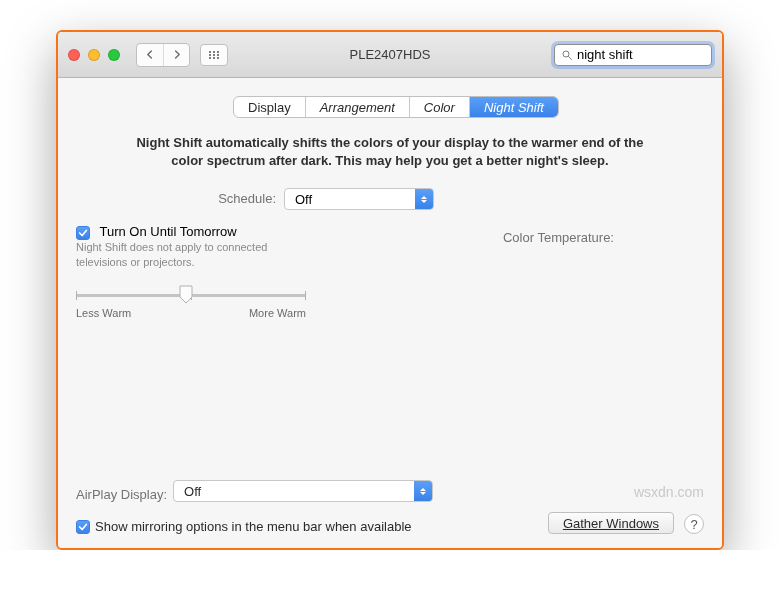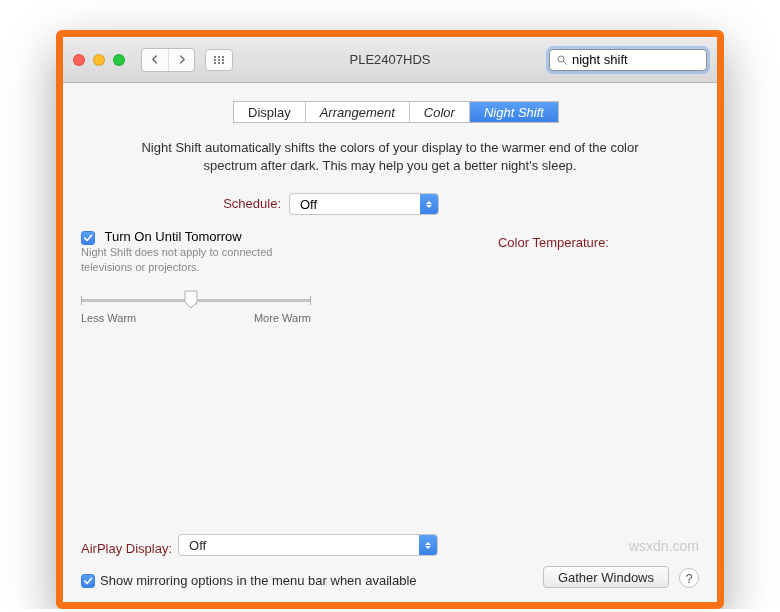--- a/index.html
+++ b/index.html
@@ -6,23 +6,23 @@
     body {
       font-family: -apple-system, BlinkMacSystemFont, "Helvetica Neue", Arial, sans-serif;
       background: #fff;
       display: flex;
       justify-content: center;
       align-items: flex-start;
       padding-top: 30px;
     }
     .window {
       width: 668px;
-      height: 579px;
+      height: 520px;
       background: #f0f0f0;
-      border: 7px solid #f97316;
+      border: 2px solid #f97316;
       border-radius: 6px;
       box-shadow: 0 18px 50px rgba(0,0,0,0.35);
       overflow: hidden;
       display: flex;
       flex-direction: column;
     }
     .titlebar {
       height: 46px;
       background: linear-gradient(#ebebeb, #d8d8d8);
       border-bottom: 1px solid #b5b5b5;
@@ -105,21 +105,21 @@
       flex-direction: column;
     }
     .tabs {
       display: flex;
       justify-content: center;
       margin-bottom: 16px;
     }
     .seg {
       display: flex;
       border: 1px solid #c0c0c0;
-      border-radius: 0;
+      border-radius: 6px;
       overflow: hidden;
       height: 22px;
       background: #fff;
       margin-left: 12px;
     }
     .segitem {
       padding: 2px 14px;
       font-size: 13px;
       color: #2a2a2a;
       display: flex; align-items: center;
@@ -130,32 +130,33 @@
       background: linear-gradient(#5aa0f8, #3a82e8);
       color: #fff;
     }
     .desc {
       text-align: center;
       font-size: 13px;
       color: #303030;
       line-height: 1.4;
       padding: 0 54px;
       margin-bottom: 18px;
+      font-weight: bold;
     }
     .form {
       display: grid;
       grid-template-columns: 200px 1fr;
       column-gap: 8px;
       row-gap: 12px;
       padding-right: 90px;
     }
     .flabel {
       text-align: right;
       font-size: 13px;
-      color: #7f1d1d;
+      color: #737373;
       padding-top: 3px;
     }
     .note {
       font-size: 11px;
       color: #8a8a8a;
       line-height: 1.3;
     }
     .select {
       width: 150px; height: 22px;
       display: flex; align-items: center;
@@ -239,20 +240,21 @@
     .gather {
       margin-left: auto;
       height: 22px;
       padding: 0 14px;
       background: linear-gradient(#fcfcfc, #eaeaea);
       border: 1px solid #c0c0c0;
       border-radius: 4px;
       font-size: 13px;
       display: flex; align-items: center;
       cursor: pointer;
+      text-decoration: underline;
     }
     .help {
       width: 20px; height: 20px;
       border: 1px solid #c0c0c0;
       border-radius: 50%;
       background: #fff;
       color: #555;
       font-size: 13px;
       display: flex; align-items: center; justify-content: center;
       margin-left: 10px;

